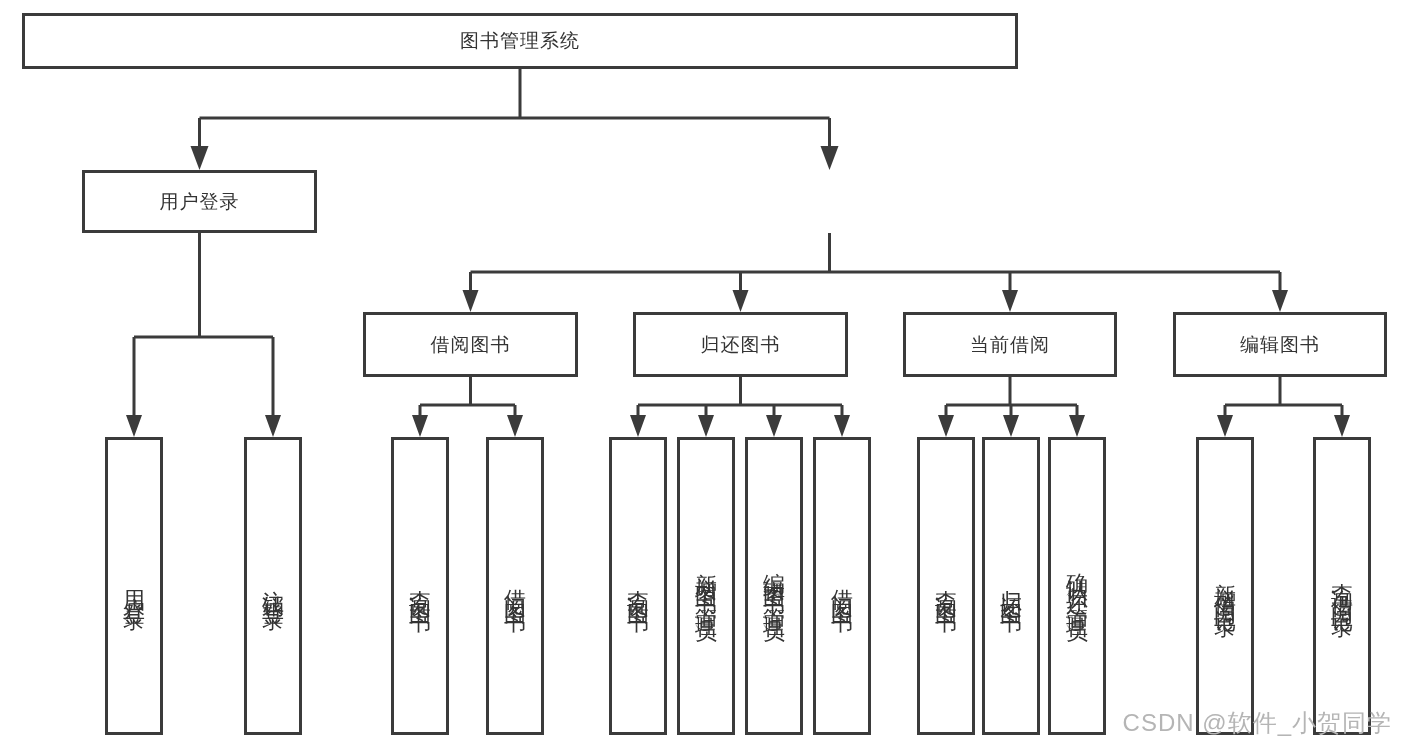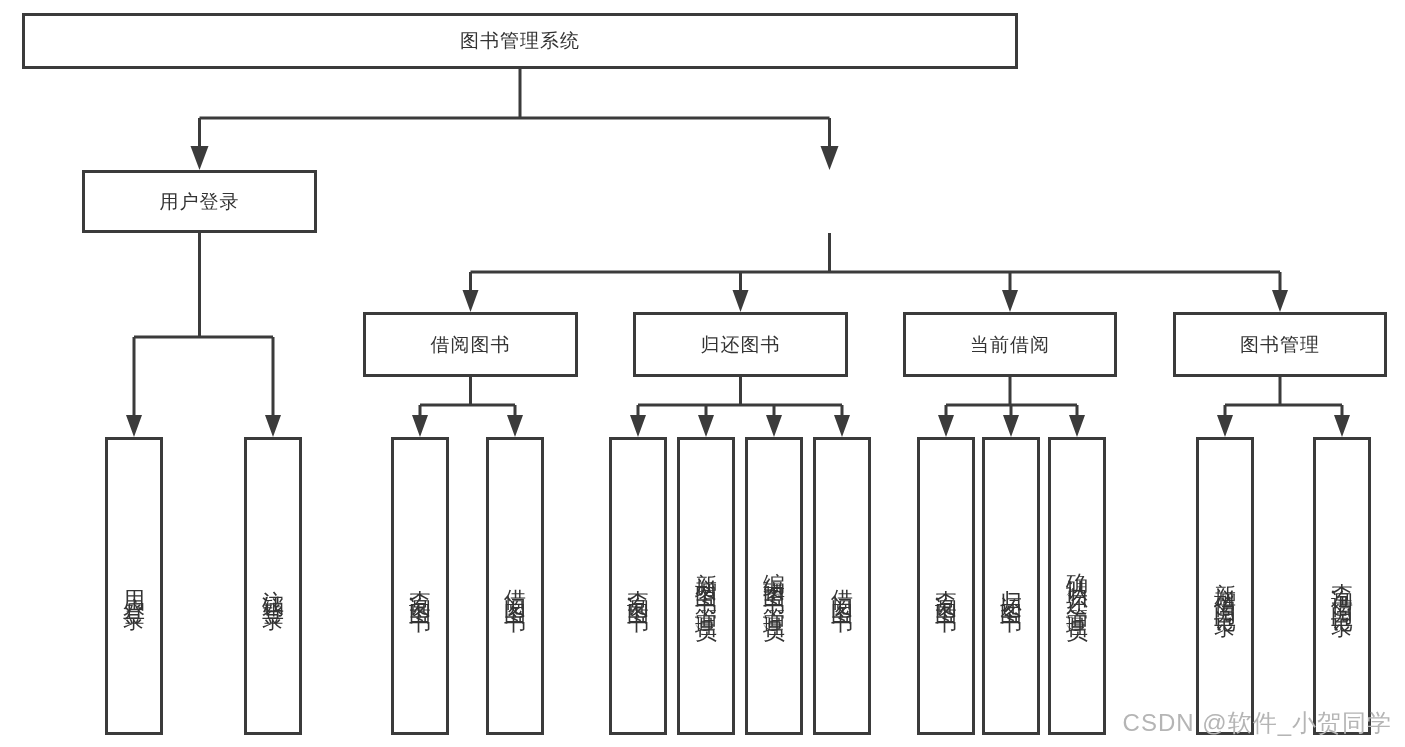--- a/index.html
+++ b/index.html
@@ -146,21 +146,21 @@
   <div class="node h" id="n-newrec">
     <span>借阅图书</span>
   </div>
   <div class="node h" id="n-borrow">
     <span>归还图书</span>
   </div>
   <div class="node h" id="n-current">
     <span>当前借阅</span>
   </div>
   <div class="node h" id="n-records">
-    <span>图书管理</span>
+    <span>编辑图书</span>
   </div>
 
   <div class="node leaf" id="lf-1">
     <span class="vtxt">用户登录</span>
   </div>
   <div class="node leaf" id="lf-2">
     <span class="vtxt">注销登录</span>
   </div>
 
   <div class="node leaf" id="lf-3">

